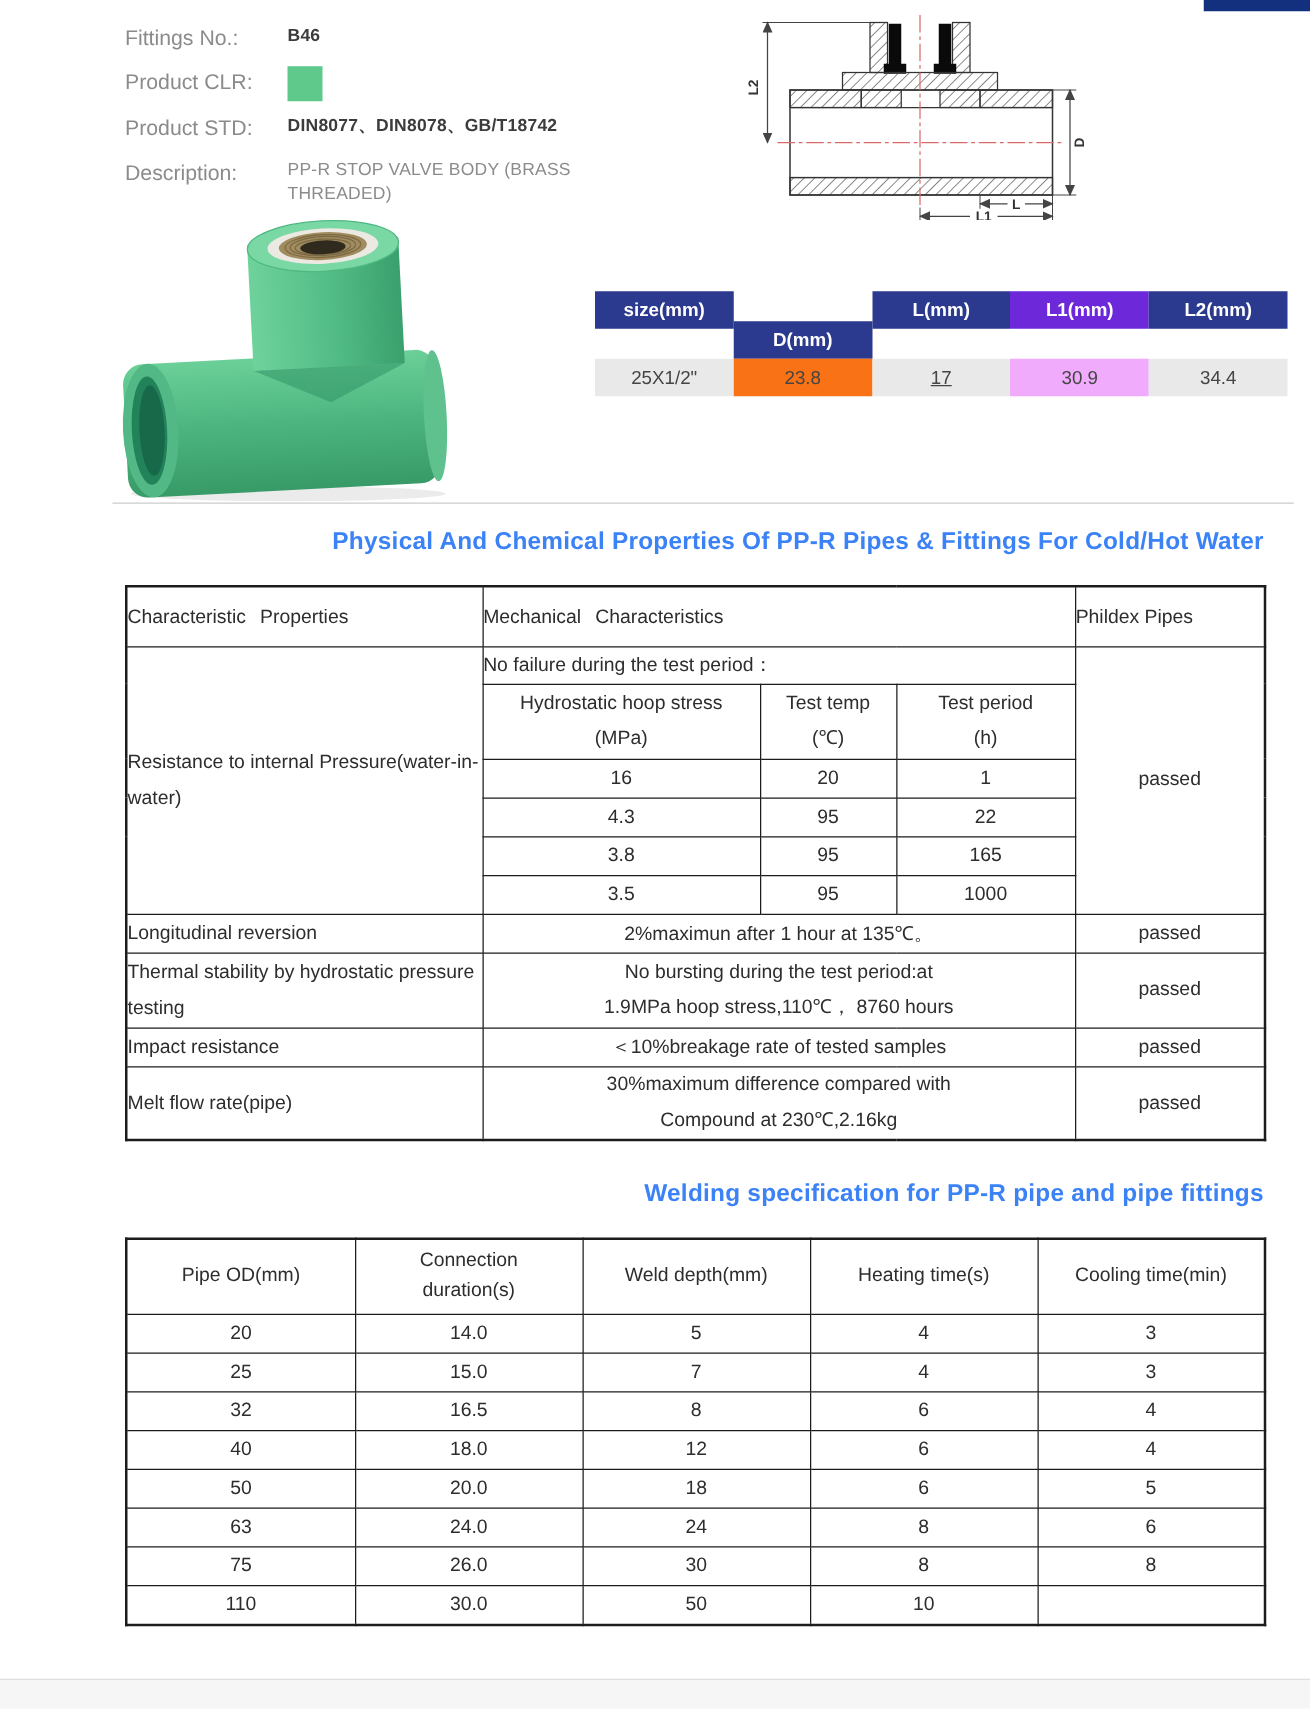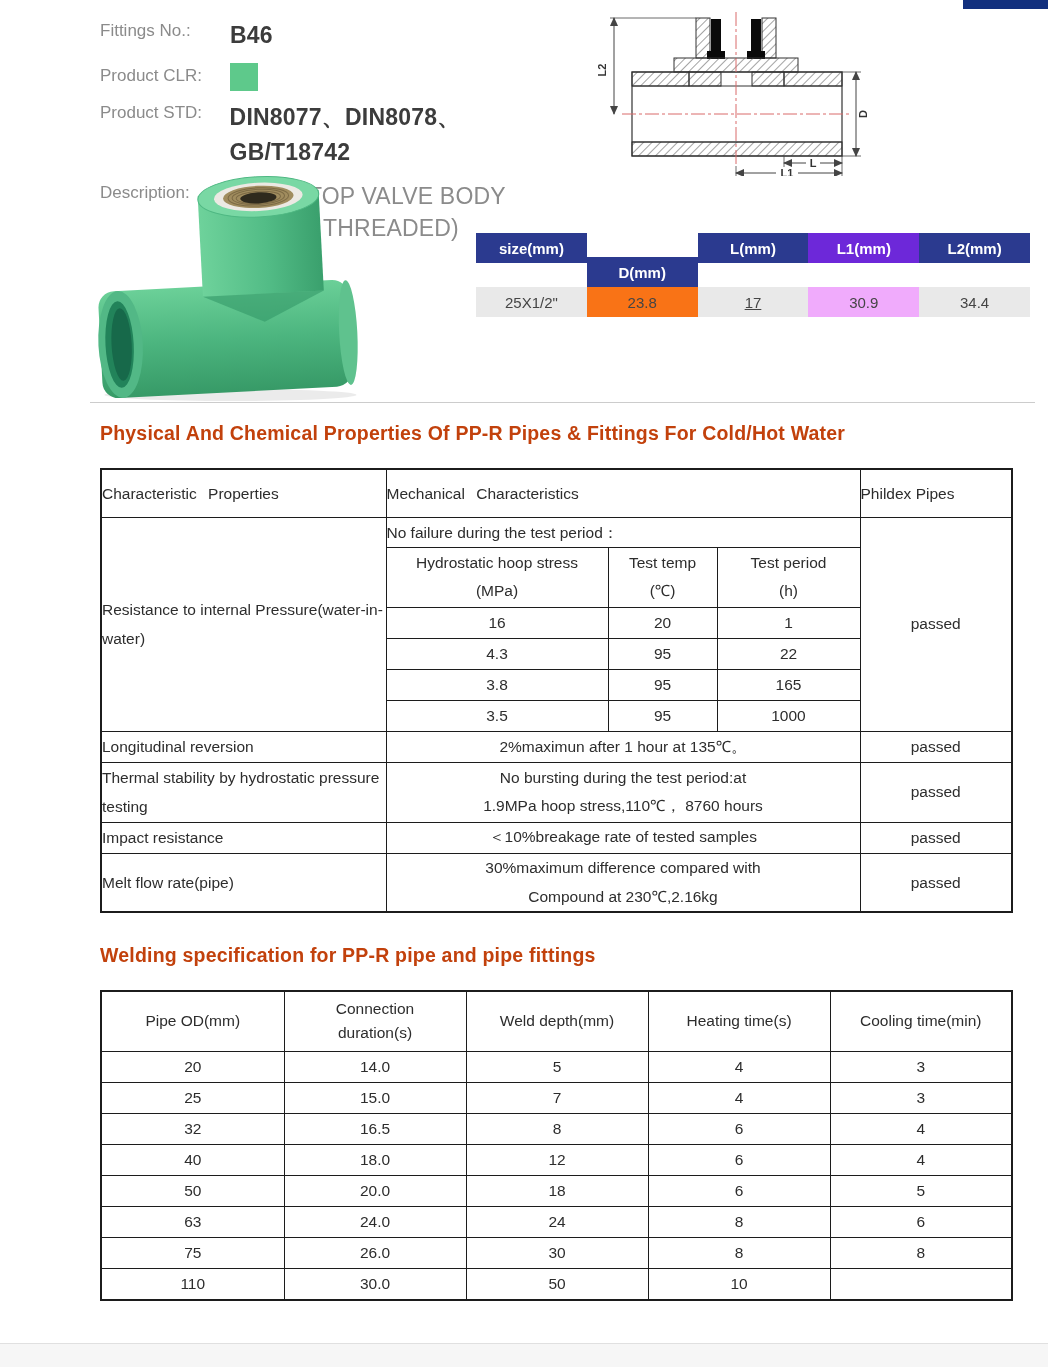--- a/index.html
+++ b/index.html
@@ -6,42 +6,42 @@
   .page{position:relative;width:1048px;height:1367px;background:#ffffff;
         font-family:"Liberation Sans",sans-serif;overflow:hidden;}
 
   
   .corner-bar{position:absolute;top:0;left:963px;width:85px;height:9px;}
 
   
   .product-info{position:absolute;left:100px;top:18px;width:480px;}
   .info-row{display:flex;align-items:flex-start;margin-bottom:9px;}
   .info-label{width:130px;color:#8b8b8b;font-size:17px;line-height:1.55;}
-  .info-value{color:#3c3c3c;font-weight:bold;font-size:23px;line-height:1.55;letter-spacing:.2px;}
+  .info-value{color:#3c3c3c;font-weight:bold;font-size:14px;line-height:1.55;letter-spacing:.2px;}
   .desc-value{color:#8b8b8b;font-weight:normal;width:300px;line-height:1.4;}
   .swatch{width:28px;height:28px;margin-top:0;}
 
   
   .drawing{position:absolute;left:583px;top:6px;width:307px;height:170px;}
 
   
   .photo{position:absolute;left:94px;top:168px;width:288px;height:234px;}
 
   
   .size-table{position:absolute;left:476px;top:233px;width:554px;
               display:grid;grid-template-columns:repeat(5,1fr);}
   .size-th{color:#fff;font-weight:bold;font-size:15px;height:30px;
            display:flex;align-items:center;justify-content:center;}
   .size-td{color:#454545;font-size:15px;height:30px;
            display:flex;align-items:center;justify-content:center;}
 
   .divider{position:absolute;left:90px;top:402px;width:945px;height:1px;background:#cccccc;}
 
-  .section-title{position:absolute;left:100px;width:911px;text-align:left;
-                 font-size:19.5px;font-weight:bold;color:#c2410c;letter-spacing:.2px;}
+  .section-title{position:absolute;left:100px;width:911px;text-align:right;
+                 font-size:19.5px;font-weight:bold;color:#3b82f6;letter-spacing:.2px;}
   .title-props{top:422px;}
   .title-weld{top:944px;}
 
   
   table.sheet{border-collapse:collapse;position:absolute;left:100px;table-layout:fixed;
               border:2px solid #1c1c1c;background:#fff;}
   table.sheet td{border:1px solid #1c1c1c;font-size:15.5px;color:#2d2d2d;
                  padding:0;vertical-align:middle;}
   .props{top:468px;width:911px;}
   .weld{top:990px;width:911px;}

